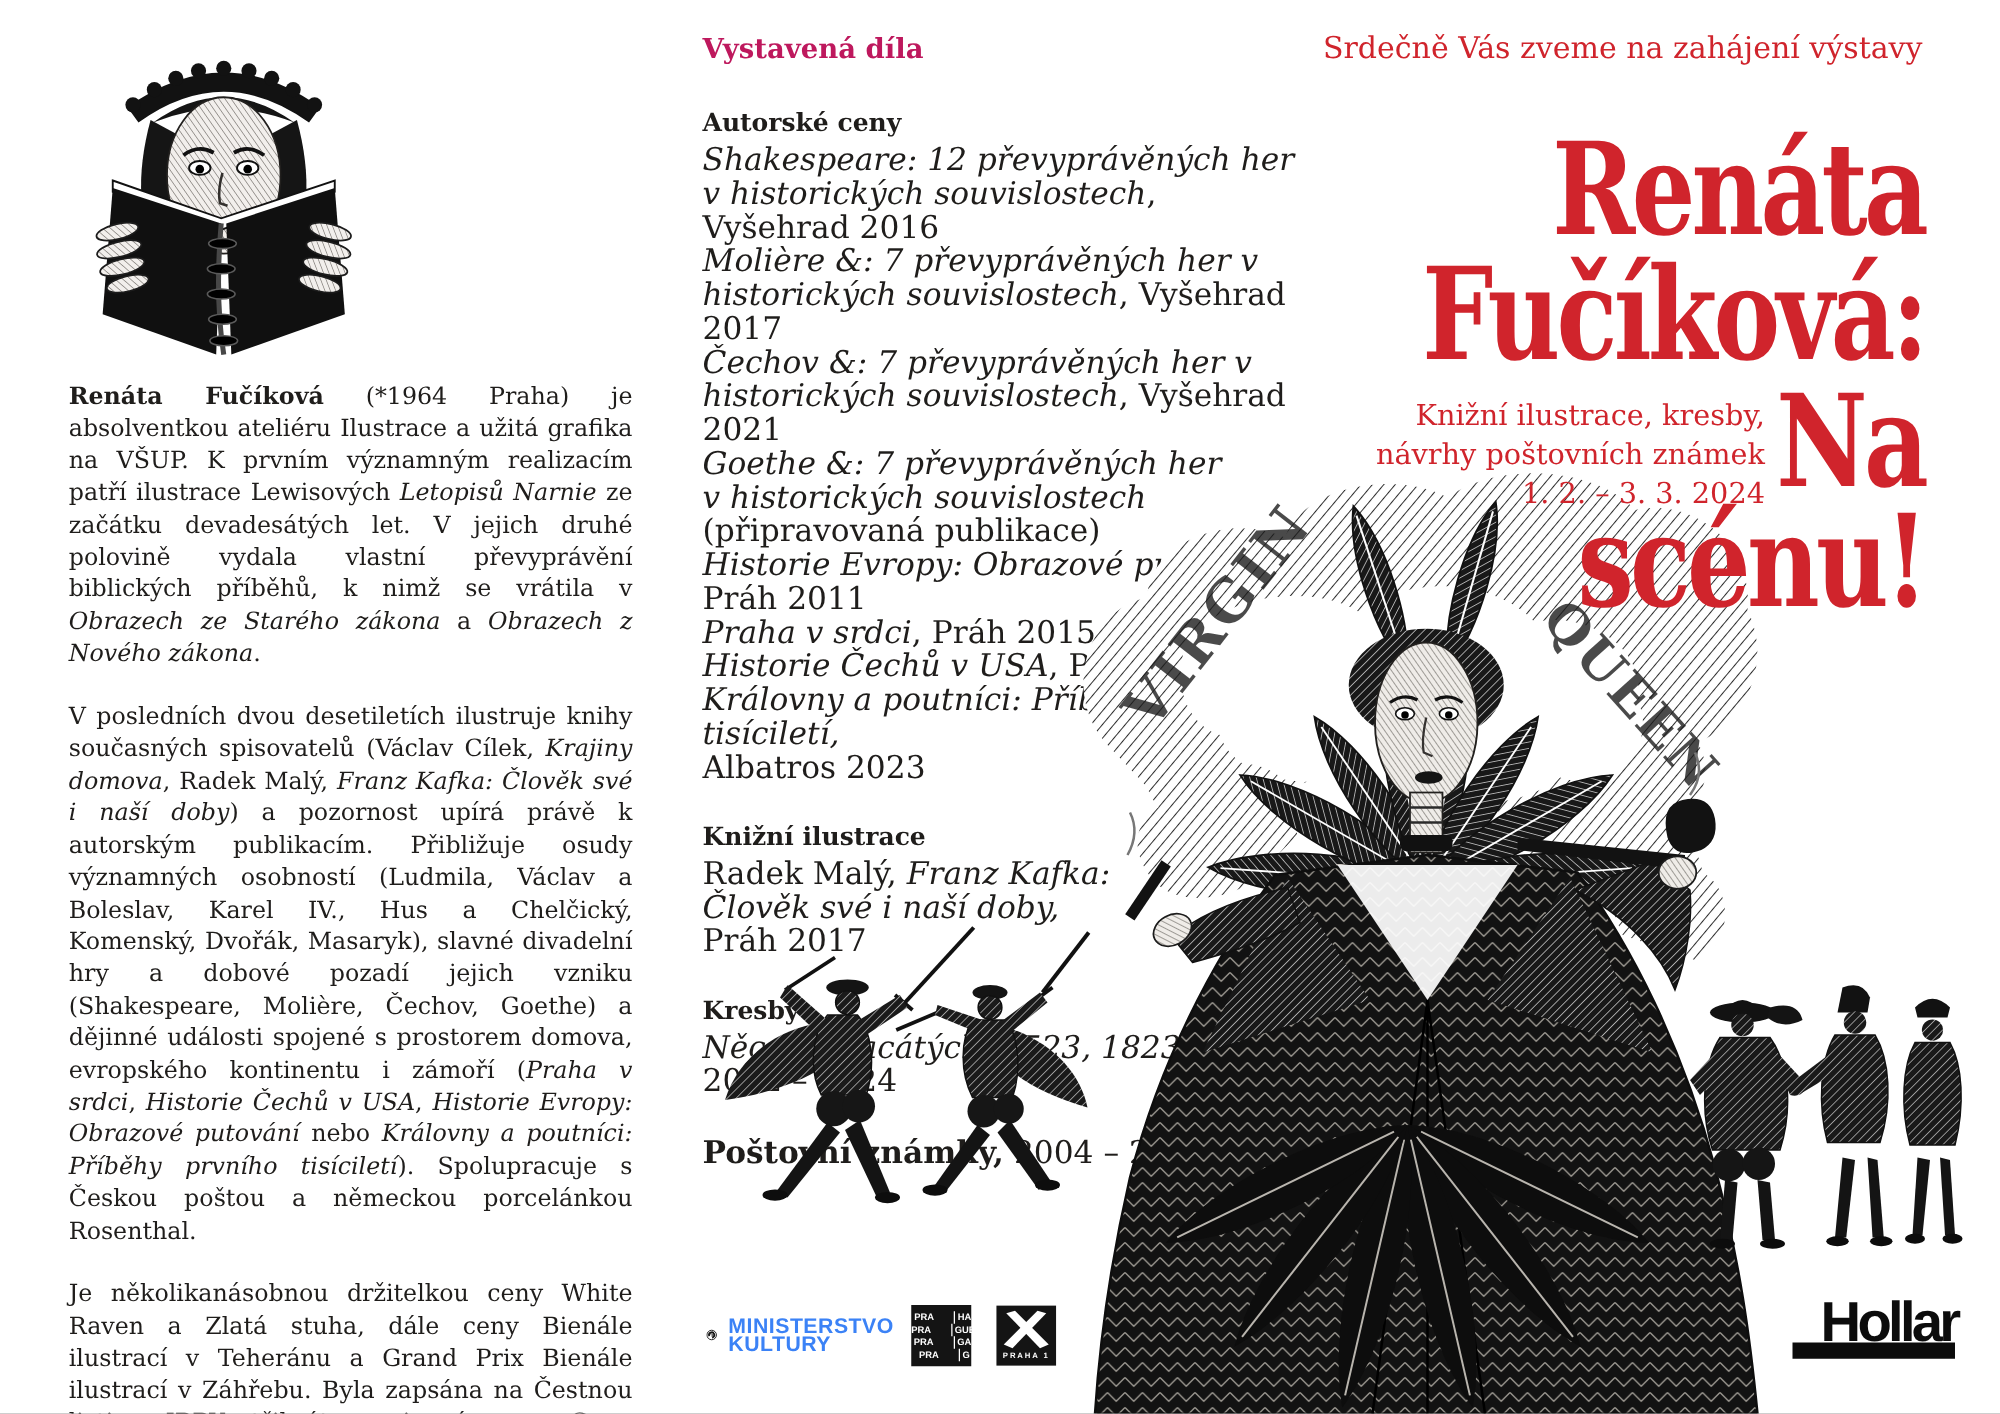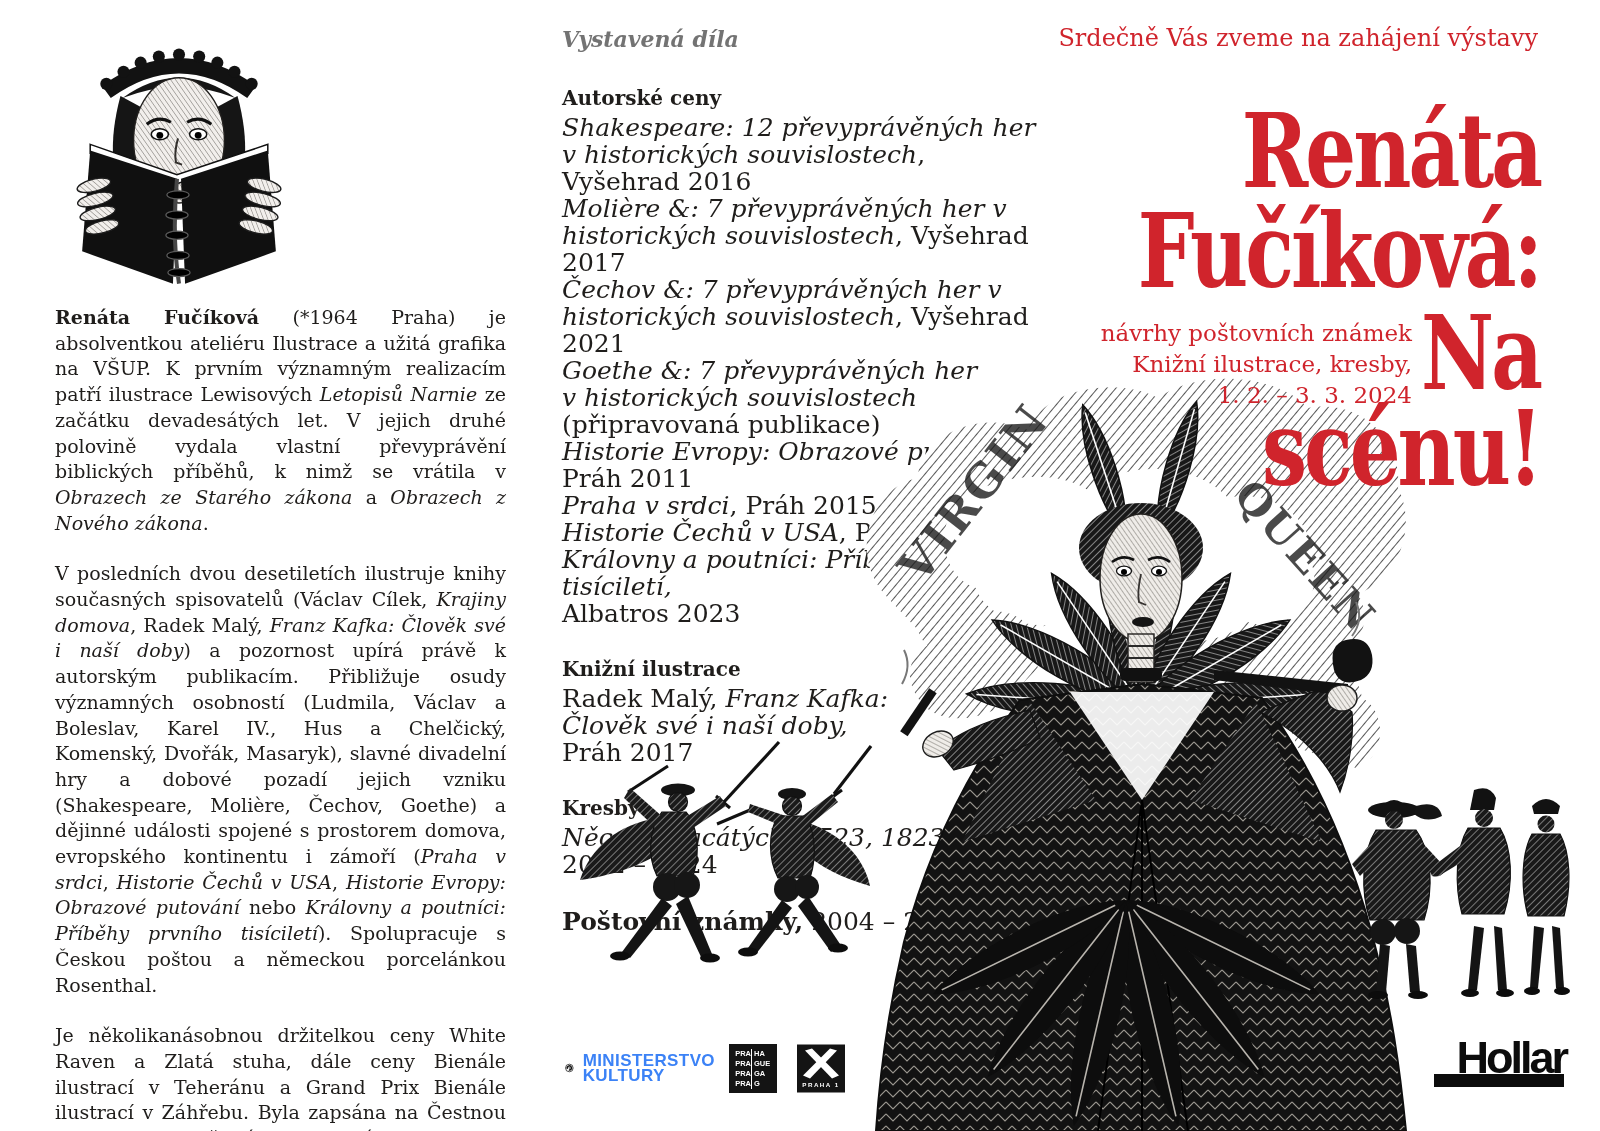--- a/index.html
+++ b/index.html
@@ -9,34 +9,34 @@
   .i{font-style:italic;}
 
   
   #reader-illo{position:absolute;left:68px;top:10px;width:222px;height:290px;}
   #bio{position:absolute;left:40px;top:305px;width:466px;font-size:19px;line-height:25.7px;
        text-align:justify;}
   #bio p{margin:0 0 25px 15px;}
 
   
   #works{position:absolute;left:562px;top:26px;width:480px;}
-  .works-title{color:#737373;font-weight:bold;font-size:22px;margin:0 0 34px 0;font-style:italic;}
+  .works-title{color:#be185d;font-weight:bold;font-size:22px;margin:0 0 34px 0;}
   .works-heading{font-size:20px;font-weight:bold;margin:30px 0 4px 0;}
   .works-item{margin:0;font-size:25px;line-height:27px;}
   #fencers-illo{position:absolute;left:570px;top:706px;width:312px;height:300px;}
 
   
   #ministry-logo{position:absolute;left:565px;top:1042px;width:150px;height:52px;display:flex;align-items:center;}
   #ministry-text{font-family:"Liberation Sans",sans-serif;font-weight:bold;font-size:17px;
                  line-height:15.5px;letter-spacing:.4px;margin-left:9px;color:#3b82f6;}
   #praha-logo{position:absolute;left:729px;top:1044px;width:48px;height:49px;background:#141414;
               display:flex;flex-direction:column;justify-content:center;}
   .praha-row{display:flex;font-family:"Liberation Sans",sans-serif;font-weight:bold;
              font-size:7.5px;line-height:10px;color:#fff;}
-  .praha-l{width:22px;text-align:right;border-right:1px solid #fff;padding-right:0;}
+  .praha-l{width:22px;text-align:right;border-right:1px solid #fff;padding-right:16px;}
   .praha-r{padding-left:2px;}
   #praha1-logo{position:absolute;left:797px;top:1044px;width:48px;height:49px;}
   #hollar-logo{position:absolute;left:1434px;top:1038px;width:132px;text-align:right;}
   #hollar-word{font-family:"Liberation Sans",sans-serif;font-weight:900;font-size:45px;
                letter-spacing:-3px;color:#0c0c0c;line-height:40px;}
   #hollar-bar{width:130px;height:13px;background:#0c0c0c;margin-top:-4px;}
   #invite{position:absolute;right:62px;top:22px;text-align:center;font-size:24px;line-height:32px;
           color:#d0242c;z-index:4;}
   .display-line{position:absolute;right:60px;color:#d0242c;font-weight:bold;font-size:80px;
                 letter-spacing:-3px;transform:scaleY(1.28);transform-origin:top right;
@@ -236,22 +236,22 @@
   <div id="invite">
     <div>Srdečně Vás zveme na zahájení výstavy</div>
   </div>
 
   <div class="display-line" id="title-line-1">Renáta</div>
   <div class="display-line" id="title-line-2">Fučíková:</div>
   <div class="display-line" id="title-line-3">Na</div>
   <div class="display-line" id="title-line-4">scénu!</div>
 
   <div id="subtitle">
+    <div>Knižní ilustrace, kresby,</div>
     <div>návrhy poštovních známek</div>
-    <div>Knižní ilustrace, kresby,</div>
     <div>1. 2. – 3. 3. 2024</div>
   </div>
 
   <svg id="muse-illo" viewBox="0 0 560 763" aria-hidden="true">
     <defs>
       <pattern id="mA" width="5" height="5" patternUnits="userSpaceOnUse" patternTransform="rotate(45)">
         <rect width="5" height="5" fill="#181818"></rect>
           <line x1="0" y1="0" x2="0" y2="5" stroke="#f1f1f1" stroke-width="1"></line>
       </pattern>
       <pattern id="mB" width="4" height="4" patternUnits="userSpaceOnUse" patternTransform="rotate(-35)">

